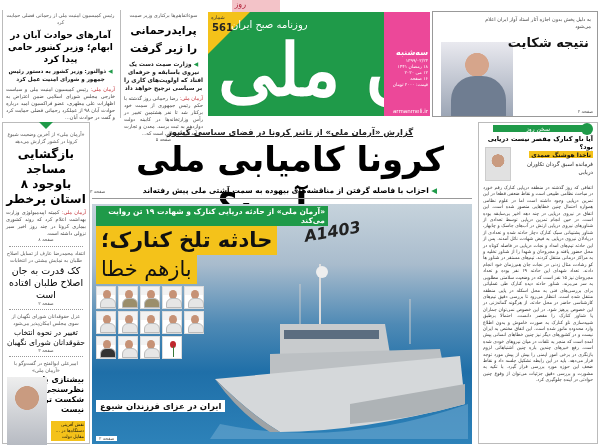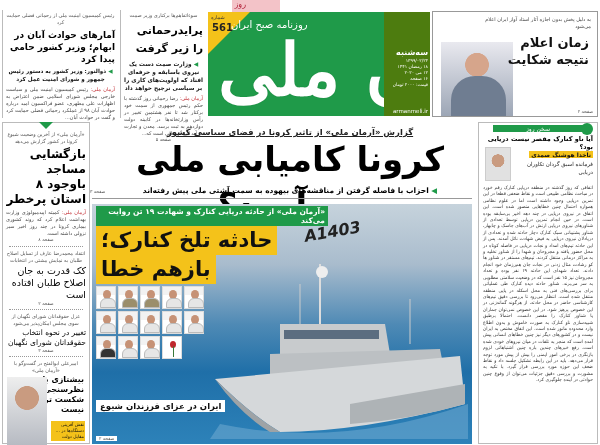--- a/index.html
+++ b/index.html
@@ -17,51 +17,51 @@
   #masthead { left: 208px; top: 12px; width: 176px; height: 104px; background: #1f9a49; overflow: hidden; }
   #issue-tri { left: 0; top: 0; width: 0; height: 0; border-top: 42px solid #f4c21a; border-right: 42px solid transparent; position: absolute; }
   #issue-label { position: absolute; left: 3px; top: 2px; font-size: 5px; color: #333; direction: rtl; }
   #issue-num { position: absolute; left: 4px; top: 10px; font-size: 10px; font-weight: bold; color: #222; }
   #tagline { position: absolute; left: 23px; top: 7px; font-size: 10px; color: #fff; }
   #logo-text { position: absolute; left: 10px; top: 12px; font-family: "DejaVu Serif", serif; font-size: 72px; font-weight: bold; color: #fff; letter-spacing: -4px;
      text-shadow: 0 0 1px #1a7a3a; line-height: 92px; white-space: nowrap; }
   #ruz-ribbon { left: 232px; top: 0; width: 48px; height: 12px; background: #f3c3c8; }
   #ruz-ribbon span { font-size: 8px; color: #b01e36; position: absolute; right: 34px; top: 0; }
 
-  #date-box { left: 384px; top: 12px; width: 46px; height: 104px; background: #4d7c0f; color: #fff; padding: 36px 2px 0 2px; text-align: right; }
+  #date-box { left: 384px; top: 12px; width: 46px; height: 104px; background: #ec4899; color: #fff; padding: 36px 2px 0 2px; text-align: right; }
   #date-box div { font-size: 4.5px; line-height: 6px; }
   #date-box .day { font-size: 8px; font-weight: bold; line-height: 10px; }
   #date-box .url { font-size: 5.5px; position: absolute; bottom: 2px; right: 2px; }
 
   
   #promo-right { left: 432px; top: 11px; width: 166px; height: 106px; overflow: hidden; }
   #promo-photo { position: absolute; left: 8px; top: 30px; width: 72px; height: 76px; background: radial-gradient(circle at 50% 30%, #d6a58b 0 18%, transparent 19%), linear-gradient(#e9e9ef, #9aa4b4); }
   #promo-photo::after { content: ""; position: absolute; left: 10px; bottom: 0; width: 55px; height: 42px; background: #6f7d91; border-radius: 24px 24px 0 0; }
   #promo-kicker { position: absolute; right: 6px; top: 4px; width: 110px; font-size: 5px; line-height: 7px; color: #444; text-align: right; }
   #promo-title { position: absolute; right: 8px; top: 22px; font-size: 13px; font-weight: bold; line-height: 17px; color: #111; text-align: right; }
   #promo-page { position: absolute; right: 4px; bottom: 2px; font-size: 4.5px; color: #555; }
 
   
   #top-col1 { left: 2px; top: 10px; width: 116px; height: 108px; }
   #top-col2 { left: 120px; top: 10px; width: 86px; height: 108px; }
   .kicker { font-size: 5px; color: #555; text-align: center; line-height: 7px; }
-  .headline { font-weight: bold; color: #000; }
+  .headline { font-weight: bold; text-align: center; color: #000; }
   .green-tri { color: #1f9a49; }
 
   
   #main-kicker { left: 100px; top: 127px; width: 380px; font-size: 8.5px; text-align: center; color: #222; font-weight: bold; text-decoration: underline; }
   #main-headline { left: 100px; top: 136px; width: 380px; font-size: 34px; font-weight: bold; text-align: center; color: #000; line-height: 46px; letter-spacing: -1px; }
   #main-sub { left: 100px; top: 186px; width: 380px; font-size: 7.5px; text-align: center; color: #000; font-weight: bold; }
   #main-page { left: 90px; top: 189px; font-size: 4.5px; color: #555; }
 
   
   #ship-panel { left: 92px; top: 204px; width: 380px; height: 240px; background: linear-gradient(180deg,#c6d3dc 0%, #a9bccd 25%, #4f8ab5 50%, #1f6fa8 70%, #2d82b9 100%); overflow: hidden; }
   #ship-kicker { position: absolute; right: 4px; top: 2px; left: 4px; background: #1f9a49; color: #fff; font-size: 7.5px; font-weight: bold; padding: 1px 3px; text-align: right; width: 232px; margin-right: auto; }
   #ship-title-1 { position: absolute; left: 4px; top: 22px; background: #f4c21a; font-size: 21px; font-weight: bold; color: #111; padding: 1px 5px; line-height: 27px; }
-  #ship-title-2 { position: absolute; left: 4px; top: 51px; background: #f4c21a; font-size: 21px; font-weight: bold; color: #111; padding: 1px 5px; line-height: 27px; }
+  #ship-title-2 { position: absolute; left: 4px; top: 51px; background: #f4c21a; font-size: 21px; font-weight: normal; color: #111; padding: 1px 5px; line-height: 27px; }
   #ship { position: absolute; left: 118px; top: 60px; width: 260px; height: 175px; }
   #hull-id { position: absolute; left: 212px; top: 18px; font-family: "DejaVu Sans", sans-serif; font-size: 16px; font-style: italic; font-weight: bold; color: #222; direction: ltr; transform: rotate(-10deg); }
   #martyrs { position: absolute; left: 4px; top: 82px; width: 112px; display: grid; grid-template-columns: repeat(5, 20px); gap: 2px; }
   .martyr { width: 20px; height: 23px; background: linear-gradient(#f2f2f2 0 40%, #fff 40%); position: relative; border: 1px solid #ddd; }
   .martyr::before { content:""; position:absolute; left:6px; top:3px; width:8px; height:9px; border-radius:50%; background:#c69276; }
   .martyr::after { content:""; position:absolute; left:3px; bottom:0; width:14px; height:8px; border-radius:6px 6px 0 0; background:#e6e6e6; border:1px solid #bbb; }
   .martyr.dark::after { background:#333; }
   .martyr.camo::after { background:#9b8e6b; }
   .martyr.rose { background:#fff; }
   .martyr.rose::before { background:#c0282e; width:6px; height:7px; left:7px; top:4px; }
@@ -105,21 +105,20 @@
   <div>۱۲ می ۲۰۲۰</div>
   <div>۱۶ صفحه</div>
   <div>قیمت: ۲۰۰۰ تومان</div>
   <div class="url">armanmeli.ir</div>
 </div>
 
 <div id="promo-right" class="abs frame">
   <div id="promo-photo"></div>
   <div id="promo-kicker">به دلیل پخش بدون اجازه آثار استاد آواز ایران اعلام می‌شود</div>
   <div id="promo-title">
-    <div>زمان اعلام</div>
     <div>نتیجه شکایت</div>
   </div>
   <div id="promo-page">صفحه ۲</div>
 </div>
 
 <div id="top-col2" class="abs" style="border-left:1px solid #bbb; padding:2px 3px;">
   <div class="kicker">سوءاتفاهم‌ها برکناری وزیر صمت</div>
   <div class="headline" style="font-size:11px; line-height:18px; margin-top:3px;">پرایدرحمانی را زیر گرفت</div>
   <div class="center" style="font-size:5.8px; line-height:8px; margin-top:2px; color:#111; font-weight:bold;">
     <span class="green-tri">◀</span>

